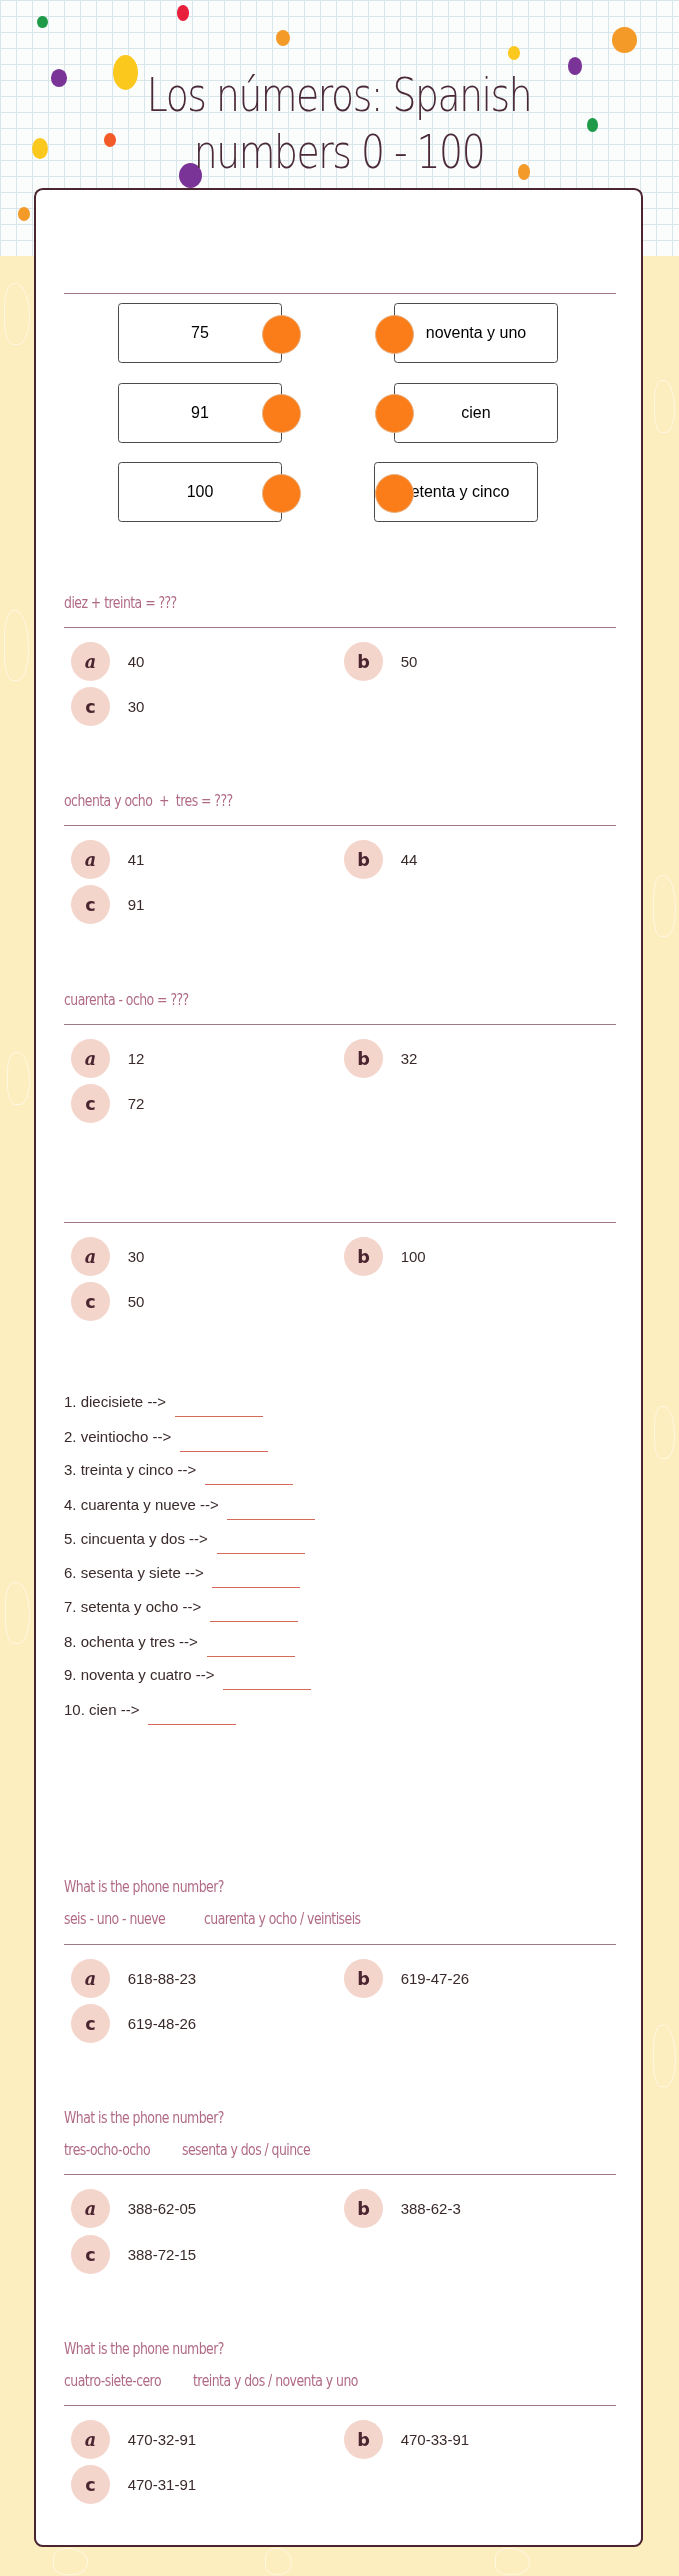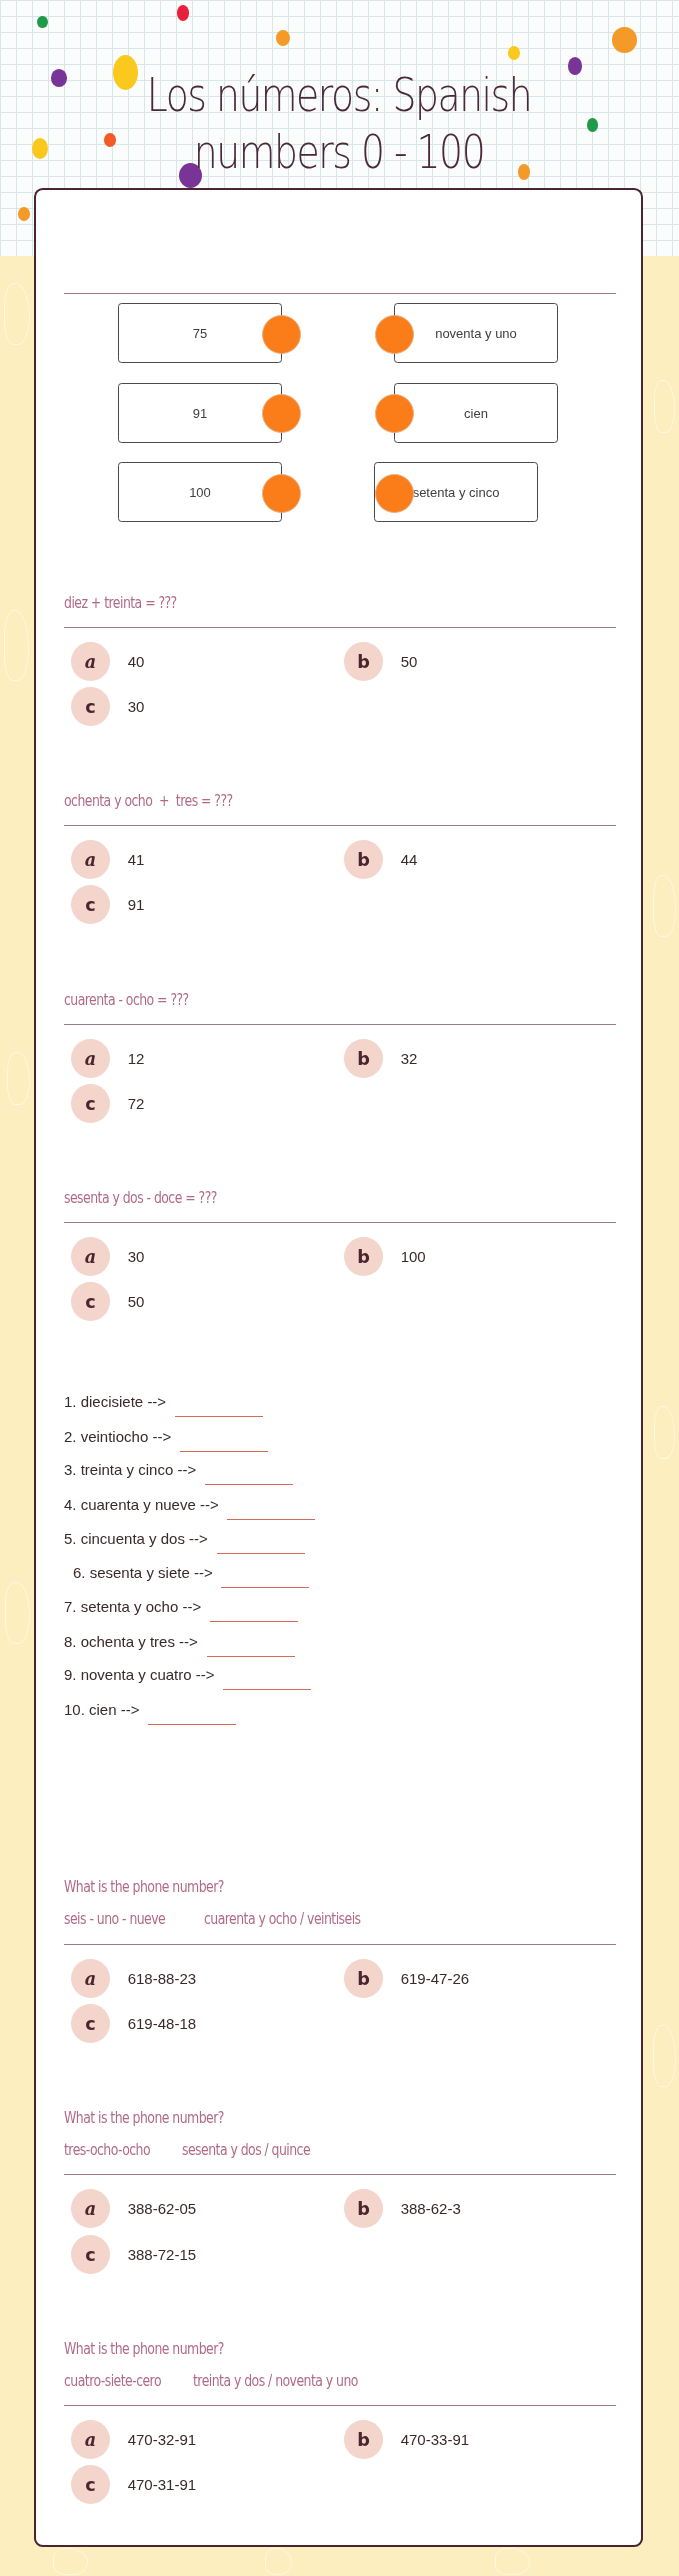--- a/index.html
+++ b/index.html
@@ -60,21 +60,21 @@
     letter-spacing: -0.7px;
   }
   .subline span { position: absolute; top: 0; white-space: nowrap; transform: scaleX(0.78); transform-origin: left center; }
   .rule {
     position: absolute; left: 28px; width: 552px; height: 0.9px; background: #a0788a;
   }
   .match-box {
     position: absolute; width: 164px; height: 60px;
     border: 1.3px solid #4a4a4a; border-radius: 3.5px; background: #fff;
     display: flex; align-items: center; justify-content: center;
-    font-size: 13px; color: #404040;
+    font-size: 16px; color: #000000;
   }
   .match-dot {
     position: absolute; width: 39px; height: 39px; border-radius: 50%;
     background: #fa7d19; border: 1.8px solid #e8b080;
   }
   .option {
     position: absolute; height: 39px; display: flex; align-items: center;
   }
   .opt-badge {
     width: 39px; height: 39px; border-radius: 50%; background: #f4d5cc;
@@ -196,21 +196,20 @@
     </div>
   <div class="option" style="left:308px;top:849px;">
       <div class="opt-badge">b</div>
       <span class="opt-text">32</span>
     </div>
   <div class="option" style="left:35px;top:894px;">
       <div class="opt-badge">c</div>
       <span class="opt-text">72</span>
     </div>
 
-  <div class="heading" style="top:998px;"><span>sesenta y dos - doce = ???</span></div>
   <div class="rule" style="top:1032px;"></div>
   <div class="option" style="left:35px;top:1047px;">
       <div class="opt-badge italic">a</div>
       <span class="opt-text">30</span>
     </div>
   <div class="option" style="left:308px;top:1047px;">
       <div class="opt-badge">b</div>
       <span class="opt-text">100</span>
     </div>
   <div class="option" style="left:35px;top:1092px;">
@@ -231,21 +230,21 @@
       <span class="fill-blank"></span>
     </div>
   <div class="fill-line" style="left:28px;top:1302px;">
       <span class="fill-label">4. cuarenta y nueve --&gt;</span>
       <span class="fill-blank"></span>
     </div>
   <div class="fill-line" style="left:28px;top:1336px;">
       <span class="fill-label">5. cincuenta y dos --&gt;</span>
       <span class="fill-blank"></span>
     </div>
-  <div class="fill-line" style="left:28px;top:1370px;margin-left:9px;">
+  <div class="fill-line" style="left:28px;top:1370px;">
       <span class="fill-label">6. sesenta y siete --&gt;</span>
       <span class="fill-blank"></span>
     </div>
   <div class="fill-line" style="left:28px;top:1404px;">
       <span class="fill-label">7. setenta y ocho --&gt;</span>
       <span class="fill-blank"></span>
     </div>
   <div class="fill-line" style="left:28px;top:1439px;">
       <span class="fill-label">8. ochenta y tres --&gt;</span>
       <span class="fill-blank"></span>
@@ -268,21 +267,21 @@
   <div class="option" style="left:35px;top:1769px;">
       <div class="opt-badge italic">a</div>
       <span class="opt-text">618-88-23</span>
     </div>
   <div class="option" style="left:308px;top:1769px;">
       <div class="opt-badge">b</div>
       <span class="opt-text">619-47-26</span>
     </div>
   <div class="option" style="left:35px;top:1814px;">
       <div class="opt-badge">c</div>
-      <span class="opt-text">619-48-18</span>
+      <span class="opt-text">619-48-26</span>
     </div>
 
   <div class="heading" style="top:1918px;"><span>What is the phone number?</span></div>
   <div class="subline" style="top:1950px;">
       <span style="left:0;">tres-ocho-ocho</span>
       <span style="left:118px;">sesenta y dos / quince</span>
     </div>
   <div class="rule" style="top:1984px;"></div>
   <div class="option" style="left:35px;top:1999px;">
       <div class="opt-badge italic">a</div>

